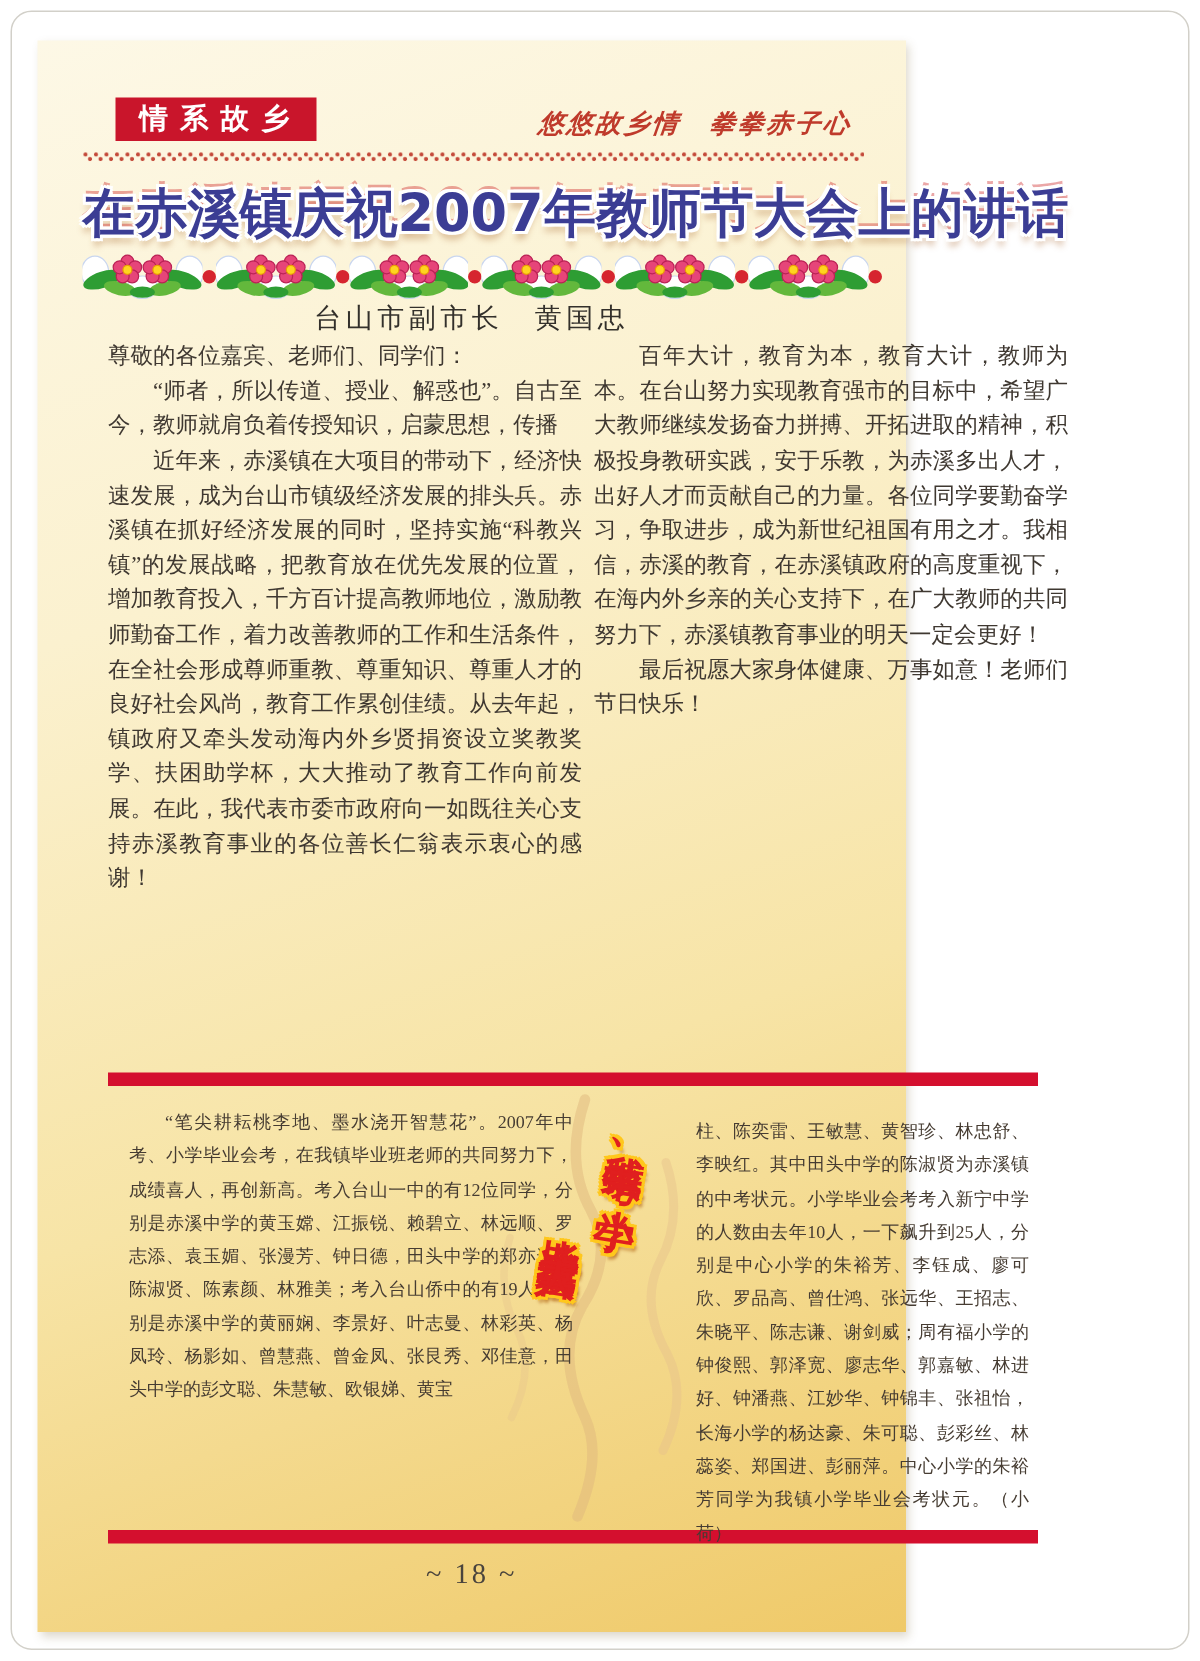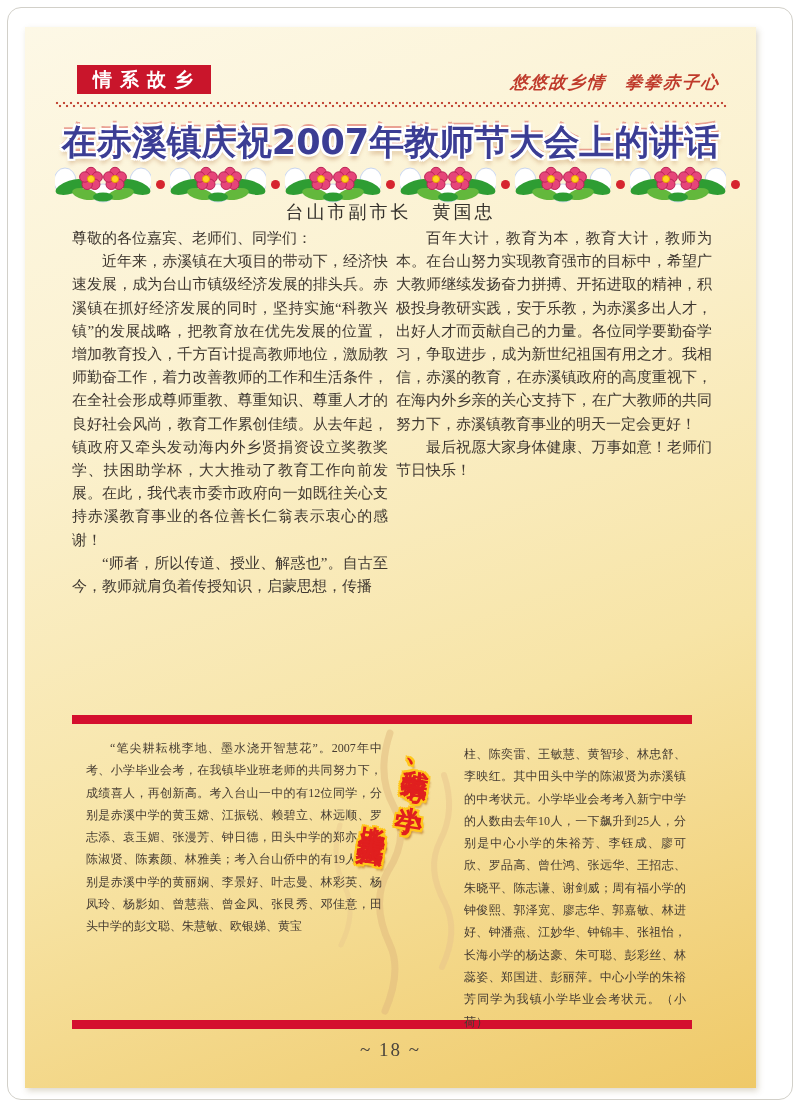--- a/index.html
+++ b/index.html
@@ -4,21 +4,21 @@
 <style>
   html,body{margin:0;padding:0;}
   body{
     width:800px;height:1107px;position:relative;background:#ffffff;
     font-family:"Liberation Serif","DejaVu Serif",serif;overflow:hidden;
   }
   .scan-frame{
     position:absolute;inset:7px;border:1px solid #d2d0c9;border-radius:14px;
   }
   .page{
-    position:absolute;left:25px;top:27px;width:731px;height:1061px;
+    position:absolute;left:25px;top:27px;width:579px;height:1061px;
     background:linear-gradient(160deg,#fdf8e6 0%,#fbf1cf 32%,#f7e4a6 64%,#efc968 100%);
     box-shadow:2px 3px 6px rgba(120,100,50,.25);
   }
   
   .badge{
     position:absolute;left:52px;top:38px;background:#c9152b;color:#fff;
     font-family:"DejaVu Sans","Liberation Sans",sans-serif;font-weight:bold;
     font-size:19px;letter-spacing:8px;padding:4px 10px 4px 16px;line-height:1.1;
   }
   .slogan{
@@ -279,22 +279,22 @@
         </g>
     </svg>
     <span class="fdot"></span>
   </div>
 
   <div class="byline">台山市副市长　黄国忠</div>
 
   <div class="article">
     <div class="col">
       <p>尊敬的各位嘉宾、老师们、同学们：</p>
+      <p class="indent">“师者，所以传道、授业、解惑也”。自古至今，教师就肩负着传授知识，启蒙思想，传播</p>
       <p class="indent">近年来，赤溪镇在大项目的带动下，经济快速发展，成为台山市镇级经济发展的排头兵。赤溪镇在抓好经济发展的同时，坚持实施“科教兴镇”的发展战略，把教育放在优先发展的位置，增加教育投入，千方百计提高教师地位，激励教师勤奋工作，着力改善教师的工作和生活条件，在全社会形成尊师重教、尊重知识、尊重人才的良好社会风尚，教育工作累创佳绩。从去年起，镇政府又牵头发动海内外乡贤捐资设立奖教奖学、扶困助学杯，大大推动了教育工作向前发展。在此，我代表市委市政府向一如既往关心支持赤溪教育事业的各位善长仁翁表示衷心的感谢！</p>
-      <p class="indent">“师者，所以传道、授业、解惑也”。自古至今，教师就肩负着传授知识，启蒙思想，传播</p>
     </div>
     <div class="col">
       <p class="indent">百年大计，教育为本，教育大计，教师为本。在台山努力实现教育强市的目标中，希望广大教师继续发扬奋力拼搏、开拓进取的精神，积极投身教研实践，安于乐教，为赤溪多出人才，出好人才而贡献自己的力量。各位同学要勤奋学习，争取进步，成为新世纪祖国有用之才。我相信，赤溪的教育，在赤溪镇政府的高度重视下，在海内外乡亲的关心支持下，在广大教师的共同努力下，赤溪镇教育事业的明天一定会更好！</p>
       <p class="indent">最后祝愿大家身体健康、万事如意！老师们节日快乐！</p>
     </div>
   </div>
 
   <div class="feature">
     <div class="bar top"></div>
     <div class="bar bottom"></div>

